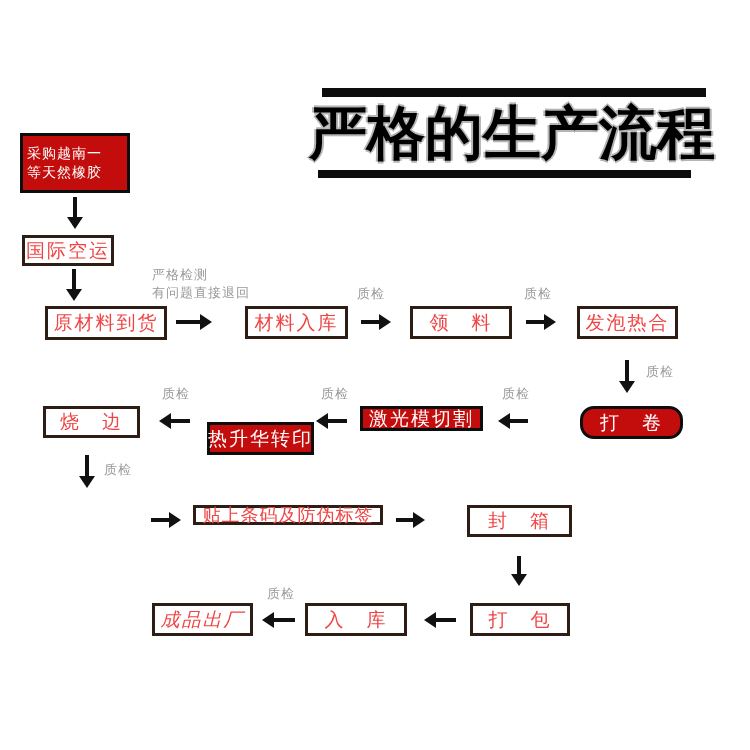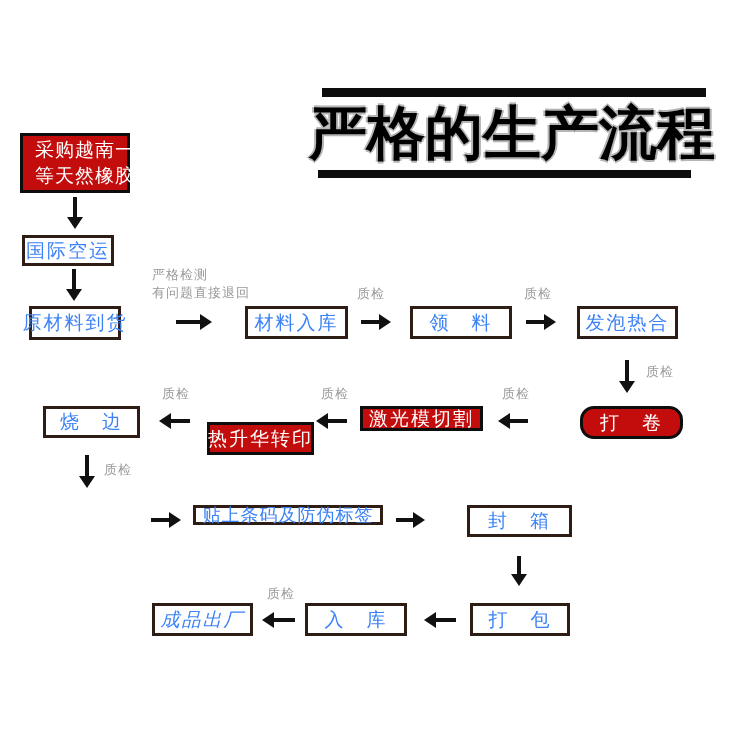--- a/index.html
+++ b/index.html
@@ -13,27 +13,27 @@
     position:absolute;left:316px;top:96px;width:392px;height:76px;
     display:flex;align-items:center;justify-content:center;
     font-family:"Liberation Sans","DejaVu Sans",sans-serif;
     font-weight:900;font-size:58px;color:#000;letter-spacing:0px;
     text-shadow:2px 0 0 #b5b5b5,-2px 0 0 #b5b5b5,0 2px 0 #b5b5b5,0 -2px 0 #b5b5b5;
     white-space:nowrap;
   }
   
   .box{
     position:absolute;box-sizing:border-box;background:#ffffff;
-    border:3px solid #2e1d15;color:#3b82f6;
+    border:3px solid #2e1d15;color:#ef4444;
     display:flex;align-items:center;justify-content:center;
     font-size:19px;letter-spacing:2px;white-space:nowrap;
   }
   .box.red{background:#c30d0d;border-color:#0d0d0d;color:#ffffff;}
   .box.two-line{flex-direction:column;align-items:flex-start;justify-content:center;
-    padding-left:12px;font-size:19px;line-height:1.35;letter-spacing:1px;}
+    padding-left:4px;font-size:14px;line-height:1.35;letter-spacing:1px;}
   .box.small-text{font-size:18px;letter-spacing:1px;}
   
   .arrow{position:absolute;height:16px;}
   .arrow i{display:block;}
   .arrow .shaft{position:absolute;background:#111;}
   .arrow .head{position:absolute;width:0;height:0;}
   .arrow.right .shaft{left:0;right:11px;top:6px;height:4px;}
   .arrow.right .head{right:0;top:0;border-top:8px solid transparent;border-bottom:8px solid transparent;border-left:12px solid #111;}
   .arrow.left .shaft{right:0;left:11px;top:6px;height:4px;}
   .arrow.left .head{left:0;top:0;border-top:8px solid transparent;border-bottom:8px solid transparent;border-right:12px solid #111;}
@@ -70,21 +70,21 @@
   <div class="arrow down" style="left:66px;top:269px;height:32px;">
       <i class="shaft"></i>
       <i class="head"></i>
     </div>
 
   <div class="note" style="left:152px;top:266px;">
     <div>严格检测</div>
     <div>有问题直接退回</div>
   </div>
 
-  <div class="box" style="left:29px;top:306px;width:92px;height:34px;">
+  <div class="box" style="left:45px;top:306px;width:122px;height:34px;">
     <span>原材料到货</span>
   </div>
 
   <div class="arrow right" style="left:176px;top:314px;width:36px;">
       <i class="shaft"></i>
       <i class="head"></i>
     </div>
 
   <div class="box" style="left:245px;top:306px;width:103px;height:33px;">
     <span>材料入库</span>

